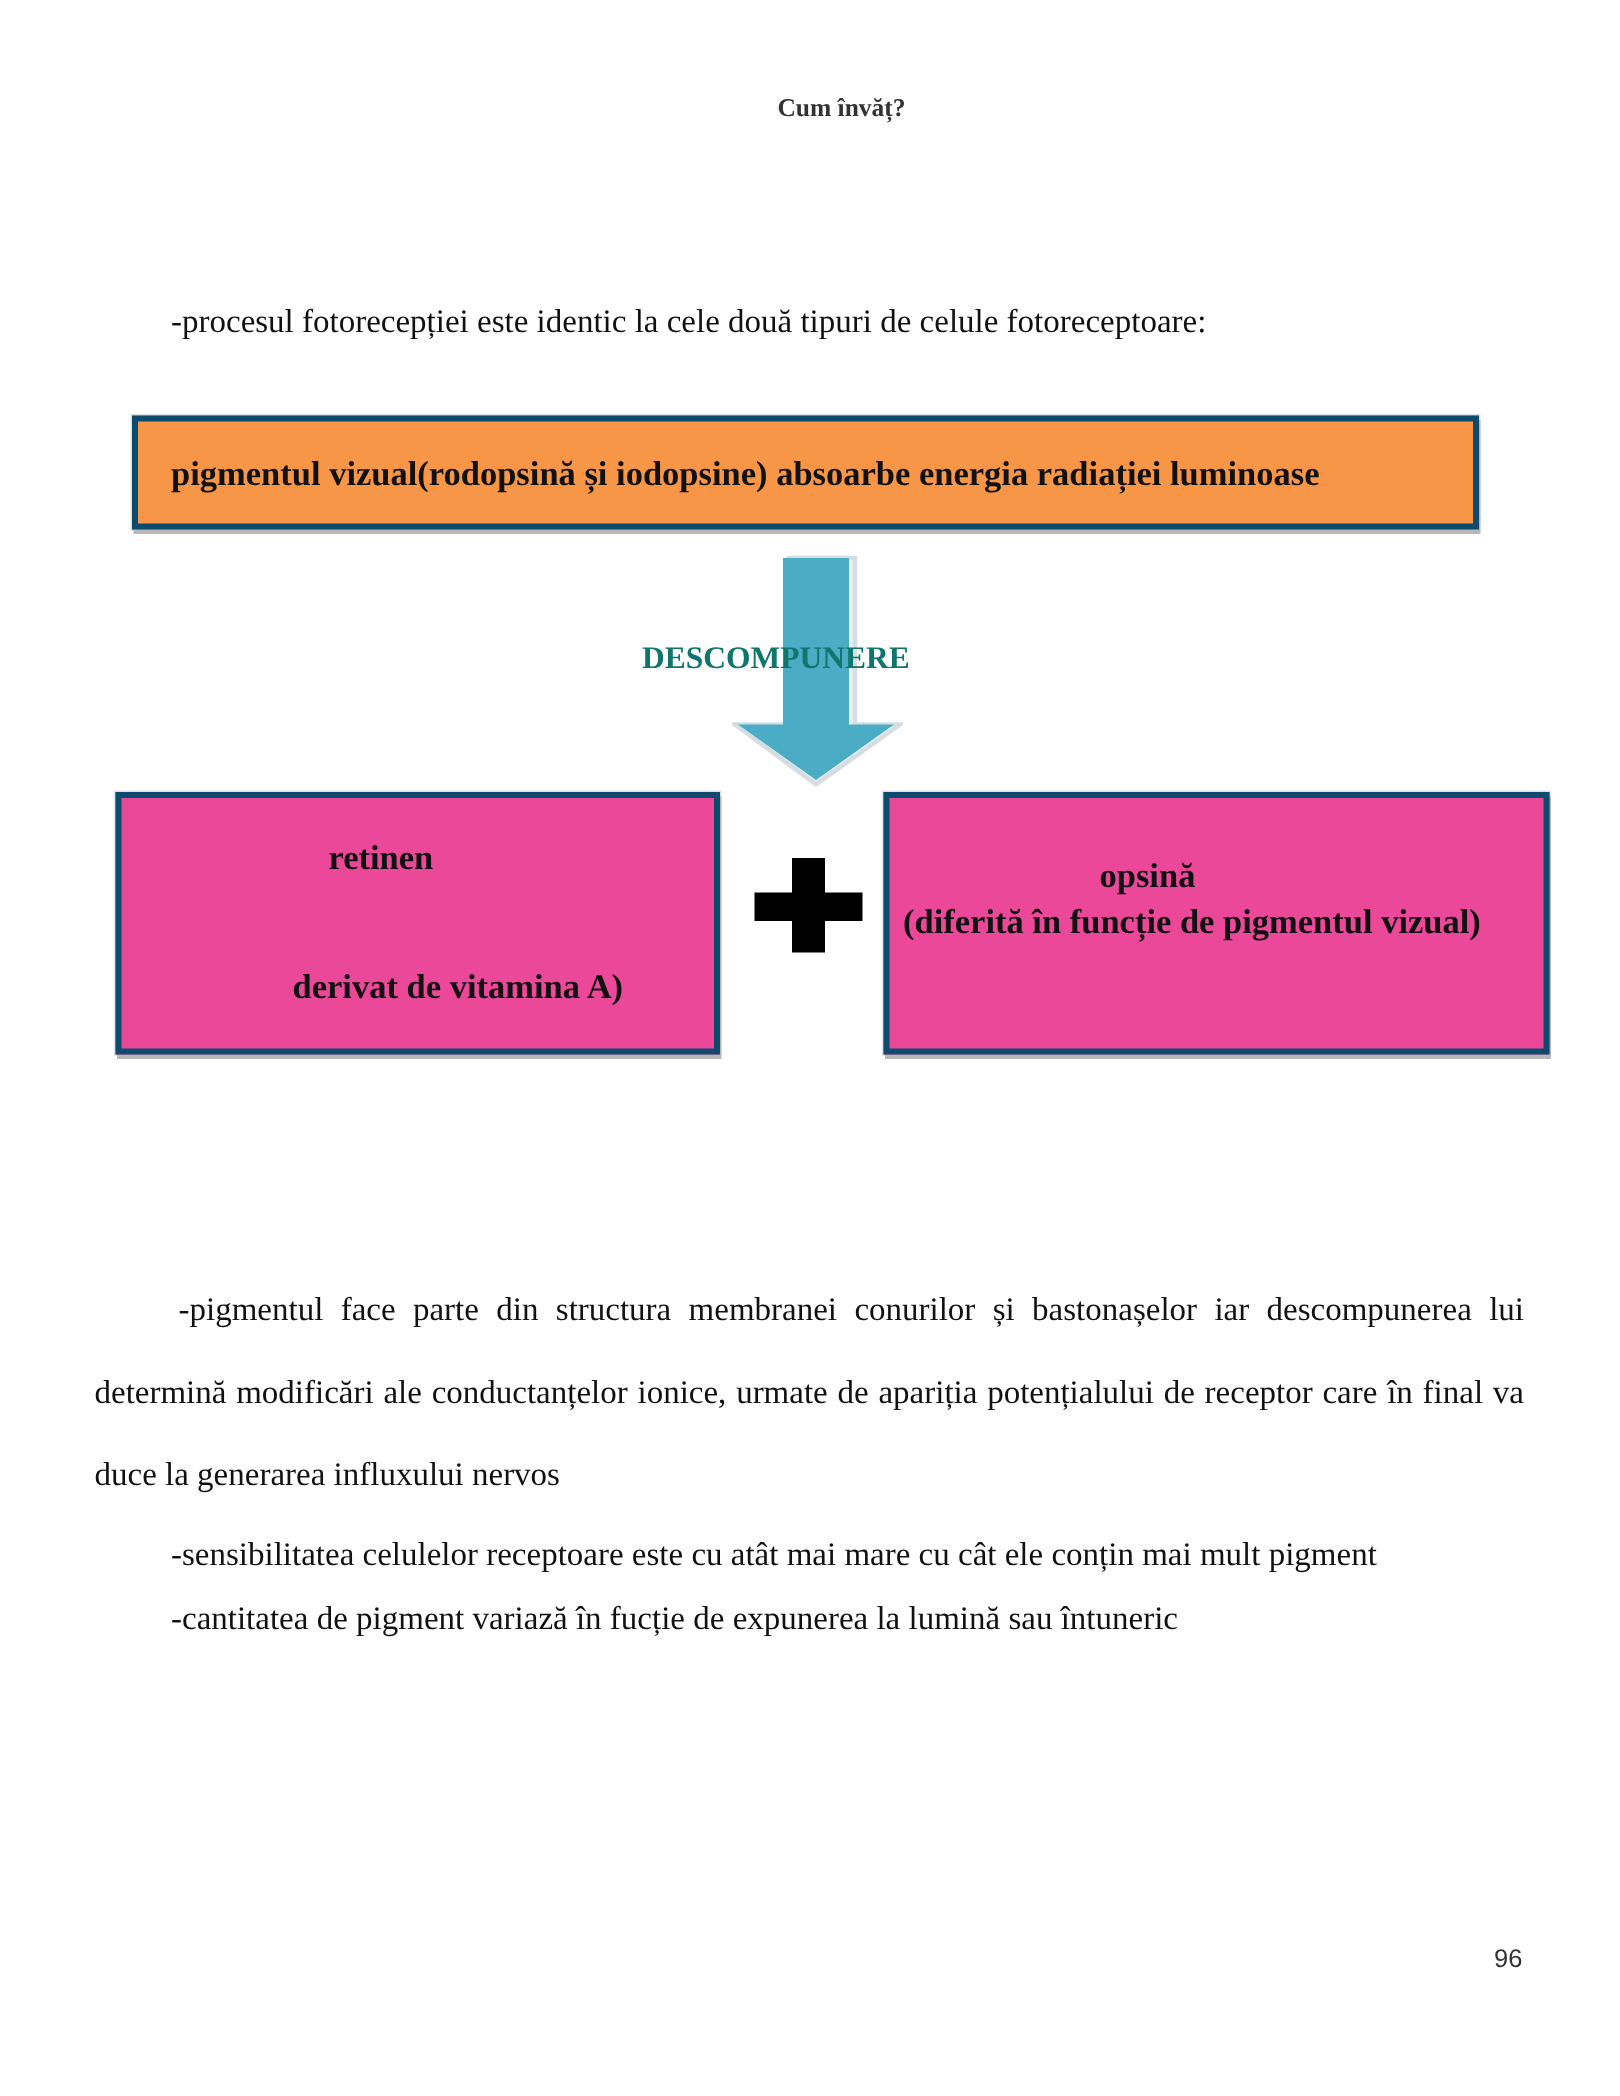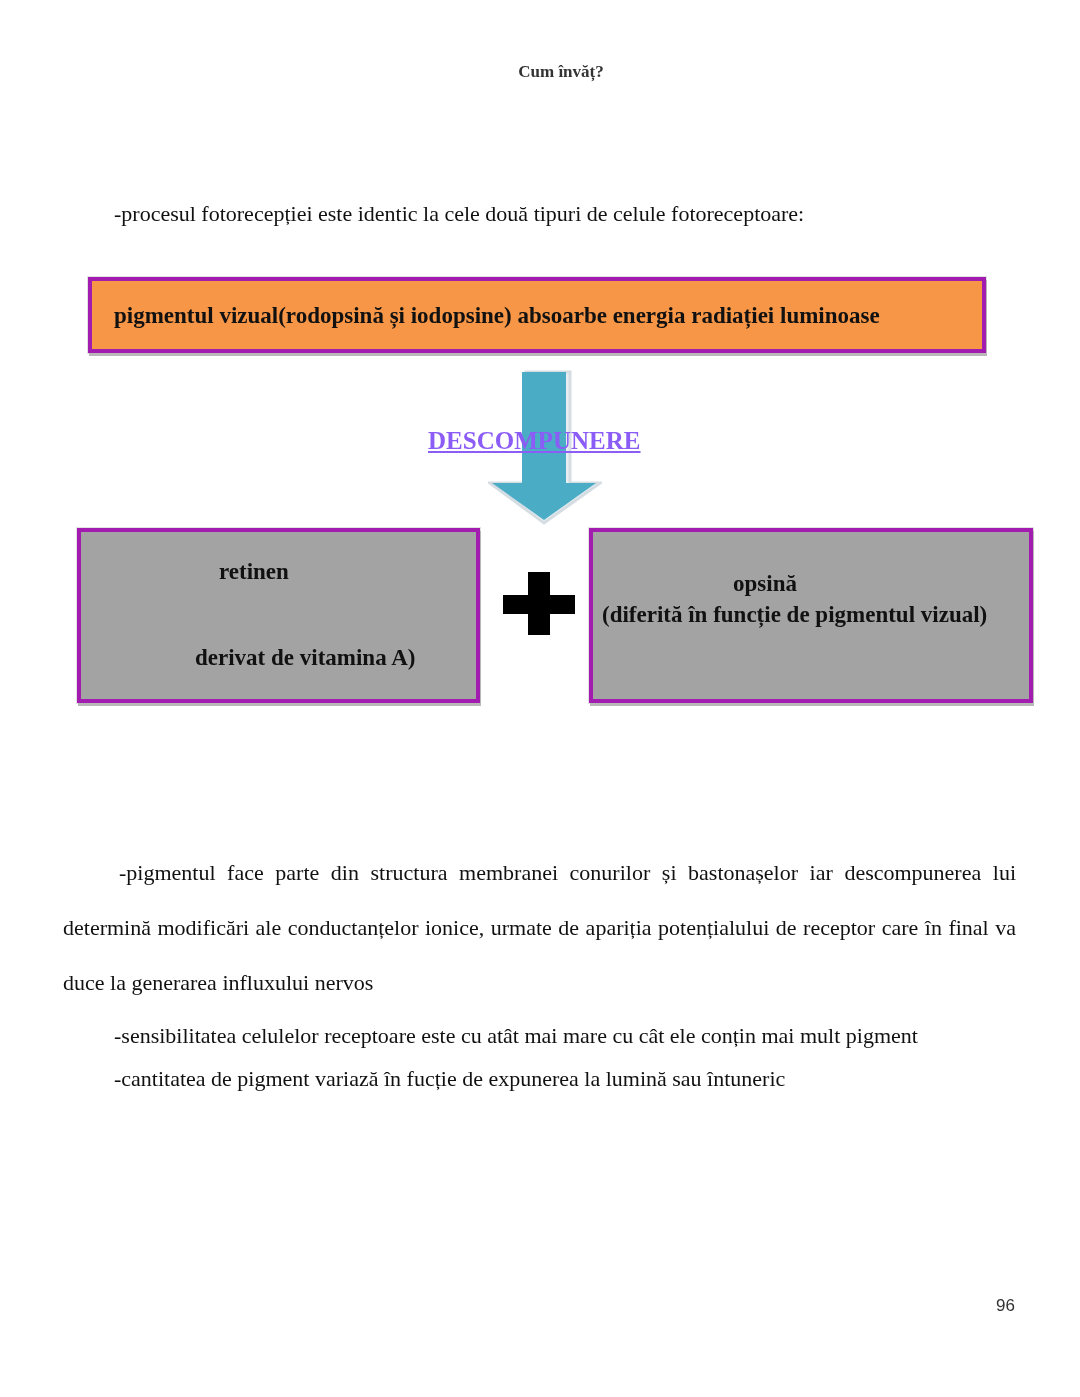--- a/index.html
+++ b/index.html
@@ -6,33 +6,33 @@
   body { width: 1080px; height: 1397px; position: relative; overflow: hidden;
          font-family: "Liberation Serif", "DejaVu Serif", serif; color: #111; }
   .header { position: absolute; left: 0; width: 1080px; top: 62px; text-align: center;
             font-weight: bold; font-size: 17px; color: #333; padding-left: 21px; }
   .line { position: absolute; font-size: 22px; white-space: nowrap; line-height: 1; color: #111; }
   .justify { position: absolute; left: 63px; width: 953px; font-size: 22px; line-height: 55px;
              text-align: justify; text-align-last: left; }
   .justify .indent { display: inline-block; width: 56px; }
 
   .box { position: absolute; box-sizing: border-box;
-         border: 4px solid #a21caf;
+         border: 4px solid #0c4a6e;
          box-shadow: 1px 3px 0 #b8b8b8, 0 0 0 1px #e2e2e2; text-decoration: underline; }
   .box-orange { left: 88px; top: 277px; width: 898px; height: 76px; background: #f79646; }
   .box-orange .txt { position: absolute; left: 22px; top: 22px; font-size: 23px; font-weight: bold;
                      white-space: nowrap; color: #111; }
-  .box-green { background: #a3a3a3; }
+  .box-green { background: #ec4899; }
   .box-left { left: 77px; top: 528px; width: 403px; height: 175px; }
   .box-right { left: 589px; top: 528px; width: 444px; height: 175px; }
   .gtxt { position: absolute; font-size: 23px; font-weight: bold; white-space: nowrap; color: #111; line-height: 1; }
 
   .arrow { position: absolute; left: 488px; top: 368px; width: 114px; height: 160px; }
-  .label-decomp { position: absolute; left: 428px; top: 428px; font-size: 25px; font-weight: bold;
-                  color: #8b5cf6; white-space: nowrap; line-height: 1; text-decoration: underline; }
+  .label-decomp { position: absolute; left: 428px; top: 428px; font-size: 21px; font-weight: bold;
+                  color: #0f766e; white-space: nowrap; line-height: 1; }
   .plus { position: absolute; left: 500px; top: 568px; width: 78px; height: 70px; }
   .page-num { position: absolute; left: 996px; top: 1296px; font-family: "Liberation Sans", "DejaVu Sans", sans-serif;
               font-size: 17px; color: #333; }
 </style>
 </head>
 <body>
 
 <div class="header">Cum învăț?</div>
 
 <div class="line" style="left:114px; top:173px;margin-top:30px;">-procesul fotorecepției este identic la cele două tipuri de celule fotoreceptoare:</div>

